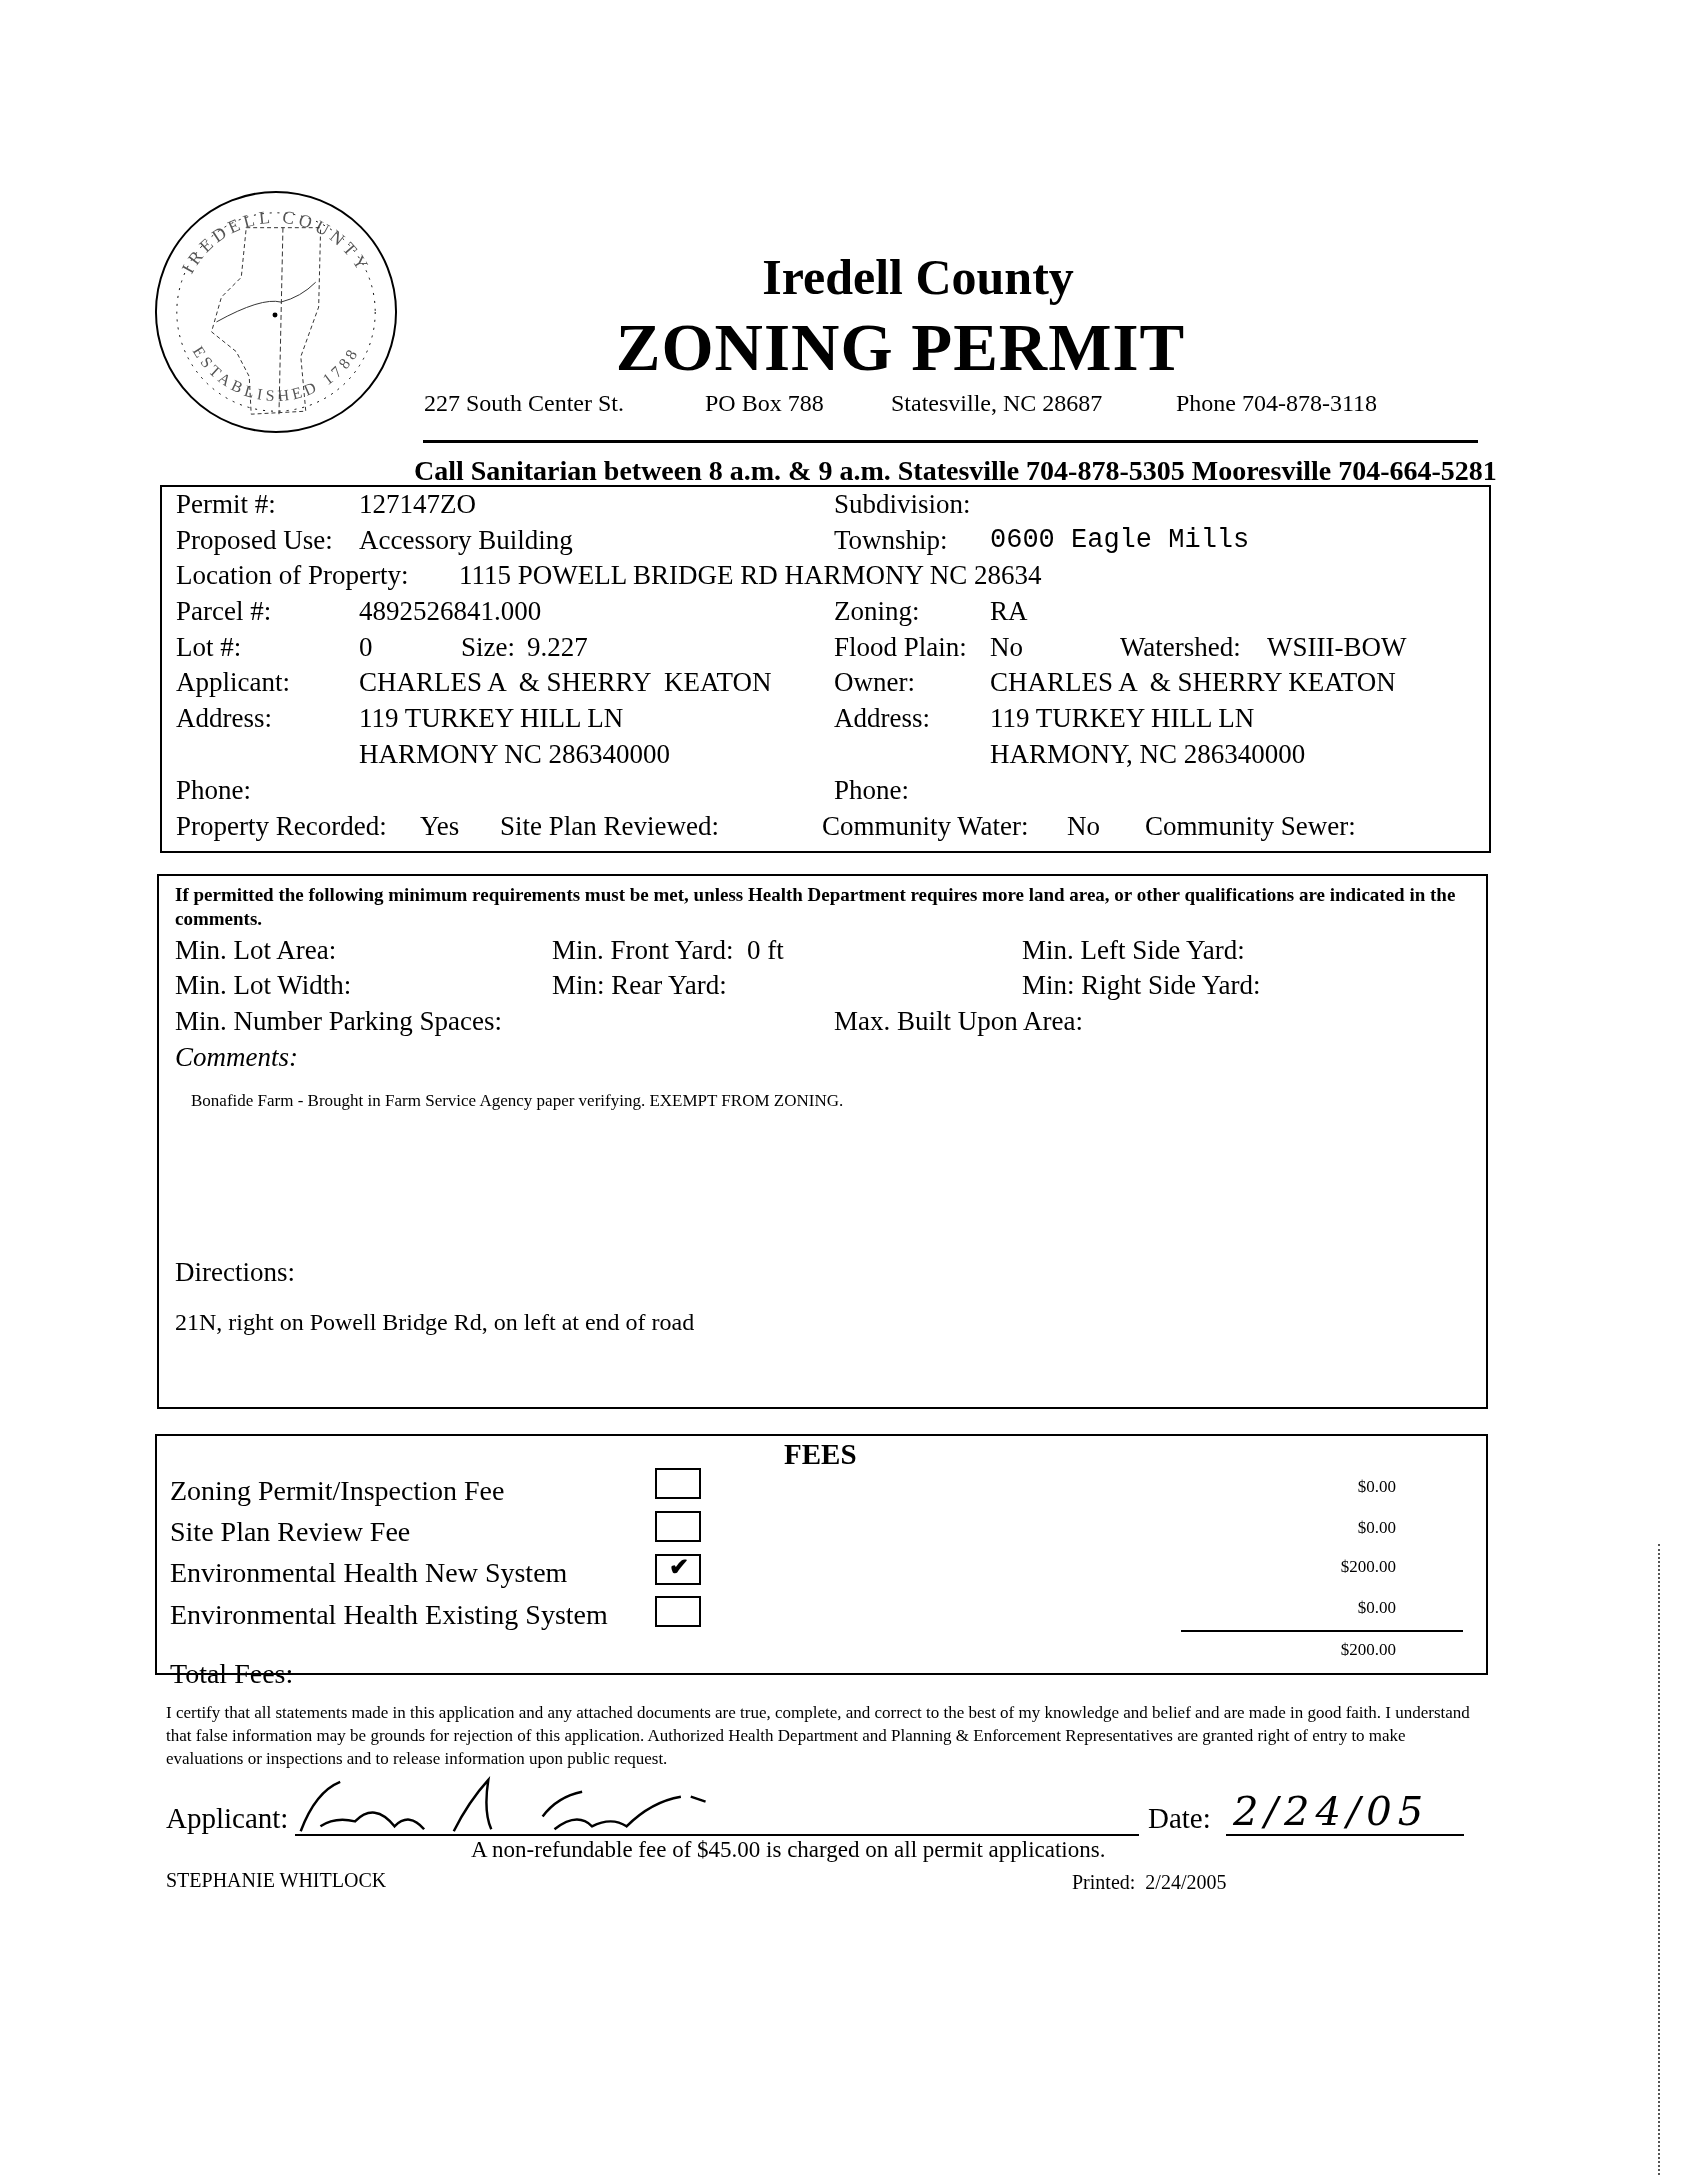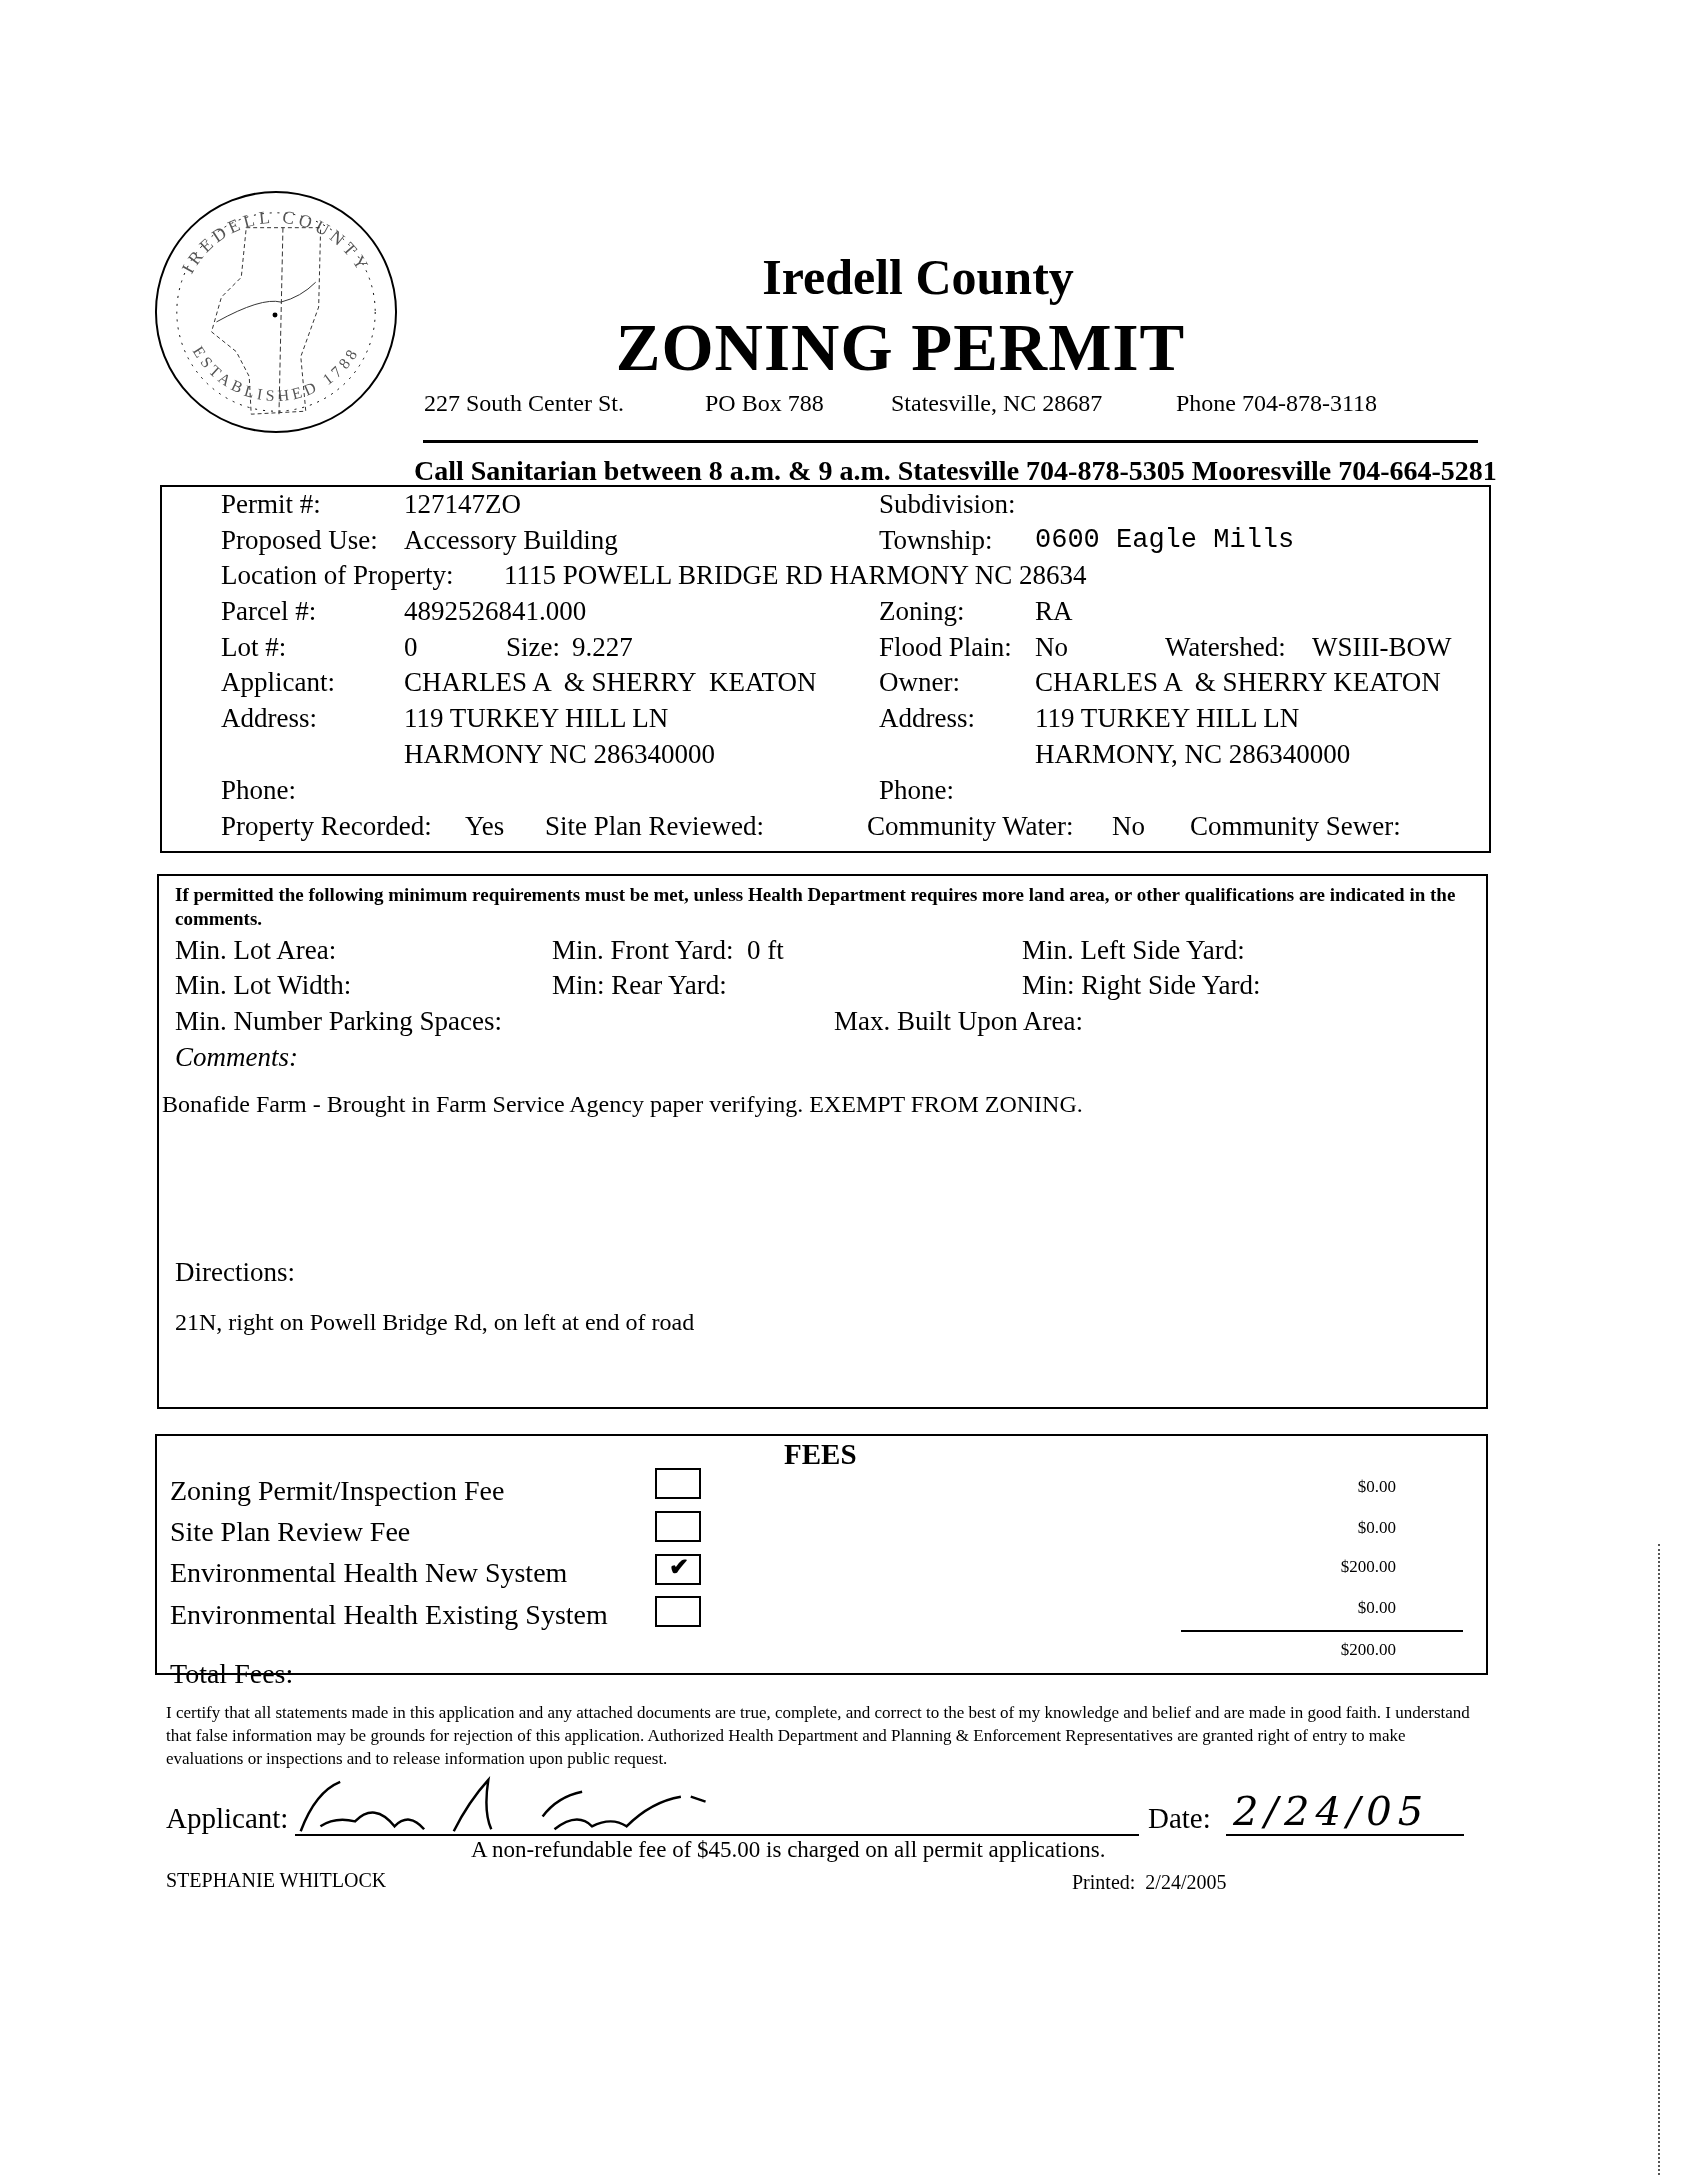--- a/index.html
+++ b/index.html
@@ -5,21 +5,21 @@
   html, body { margin:0; padding:0; background:#ffffff; }
   body { width:1687px; height:2175px; position:relative; overflow:hidden; color:#000; font-family:"Liberation Serif","DejaVu Serif",serif; }
   .abs { position:absolute; white-space:nowrap; }
   .seal { position:absolute; left:152px; top:188px; width:248px; height:248px; }
   .title1 { left:0; width:1687px; text-align:center; top:248px; font-size:50px; font-weight:bold; padding-left:149px; box-sizing:border-box; }
   .title2 { left:0; width:1687px; text-align:center; top:309px; font-size:67px; font-weight:bold; padding-left:114px; box-sizing:border-box; letter-spacing:1px; }
   .addr { top:390px; font-size:24px; }
   .rule { position:absolute; background:#000; }
   .sanitarian { top:455px; left:414px; font-size:28px; font-weight:bold; }
   .box { position:absolute; border:2.5px solid #000; box-sizing:border-box; }
-  .f { font-size:27px;margin-left:45px; }
+  .f { font-size:27px; }
   .req-intro { font-size:19px; font-weight:bold; line-height:24px; }
   .r { font-size:27px; }
   .fee-lbl { font-size:28px; }
   .fee-amt { font-size:17px; text-align:right; width:198px; }
   .cb { position:absolute; width:46px; height:31px; border:2.5px solid #000; box-sizing:border-box; background:#fff; }
   .cb .chk { position:absolute; left:12px; top:-3px; font-size:24px; font-weight:bold; }
   .certify { font-size:17px; line-height:23px; white-space:normal; width:1317px; }
   .sigline { position:absolute; height:2px; background:#000; }
   .scan-line { position:absolute; left:1658px; top:1544px; width:0; height:631px; border-left:2px dotted #555; }
 </style>
@@ -108,21 +108,21 @@
 <div class="abs req-intro" style="left:175px; top:883px; white-space:normal; width:1287px;">If permitted the following minimum requirements must be met, unless Health Department requires more land area, or other qualifications are indicated in the comments.</div>
 <div class="abs r" style="left:175px; top:935px;">Min. Lot Area:</div>
 <div class="abs r" style="left:552px; top:935px; white-space:pre;">Min. Front Yard:  0 ft</div>
 <div class="abs r" style="left:1022px; top:935px;">Min. Left Side Yard:</div>
 <div class="abs r" style="left:175px; top:970px;">Min. Lot Width:</div>
 <div class="abs r" style="left:552px; top:970px;">Min: Rear Yard:</div>
 <div class="abs r" style="left:1022px; top:970px;">Min: Right Side Yard:</div>
 <div class="abs r" style="left:175px; top:1006px;">Min. Number Parking Spaces:</div>
 <div class="abs r" style="left:834px; top:1006px;">Max. Built Upon Area:</div>
 <div class="abs r" style="left:175px; top:1042px;font-style:italic;">Comments:</div>
-<div class="abs" style="left:162px; top:1091px; font-size:24px;">Bonafide Farm - Brought in Farm Service Agency paper verifying. EXEMPT FROM ZONING.</div>
+<div class="abs" style="left:191px; top:1091px; font-size:17px;">Bonafide Farm - Brought in Farm Service Agency paper verifying. EXEMPT FROM ZONING.</div>
 <div class="abs r" style="left:175px; top:1257px;">Directions:</div>
 <div class="abs" style="left:175px; top:1309px; font-size:24px;">21N, right on Powell Bridge Rd, on left at end of road</div>
 
 <div class="box" style="left:155px; top:1434px; width:1333px; height:241px;"></div>
 <div class="abs" style="left:784px; top:1438px; font-size:29px; font-weight:bold;">FEES</div>
 
 <div class="abs fee-lbl" style="left:170px; top:1475px;">Zoning Permit/Inspection Fee</div>
 <div class="cb" style="left:655px; top:1468px;"></div>
 <div class="abs fee-amt" style="left:1198px; top:1477px;">$0.00</div>
 

